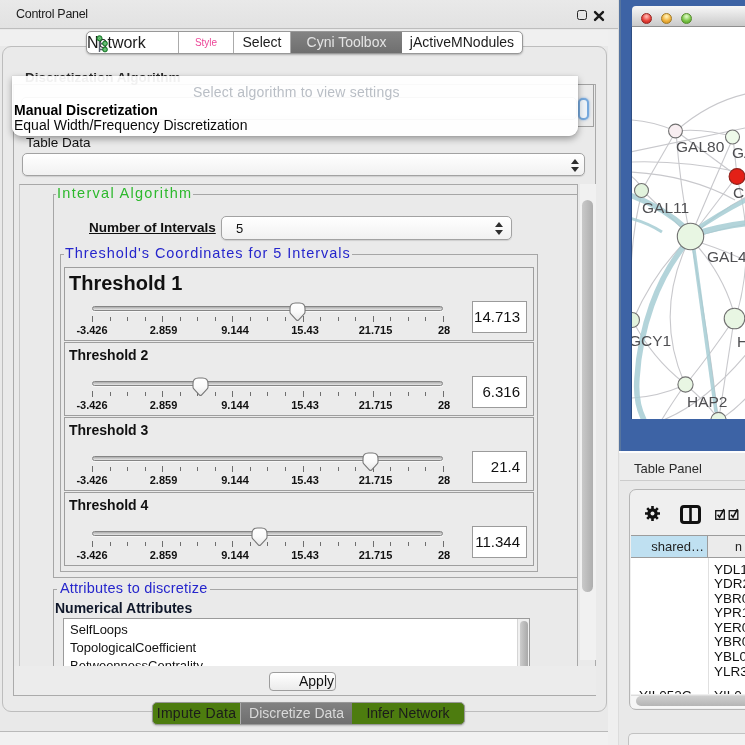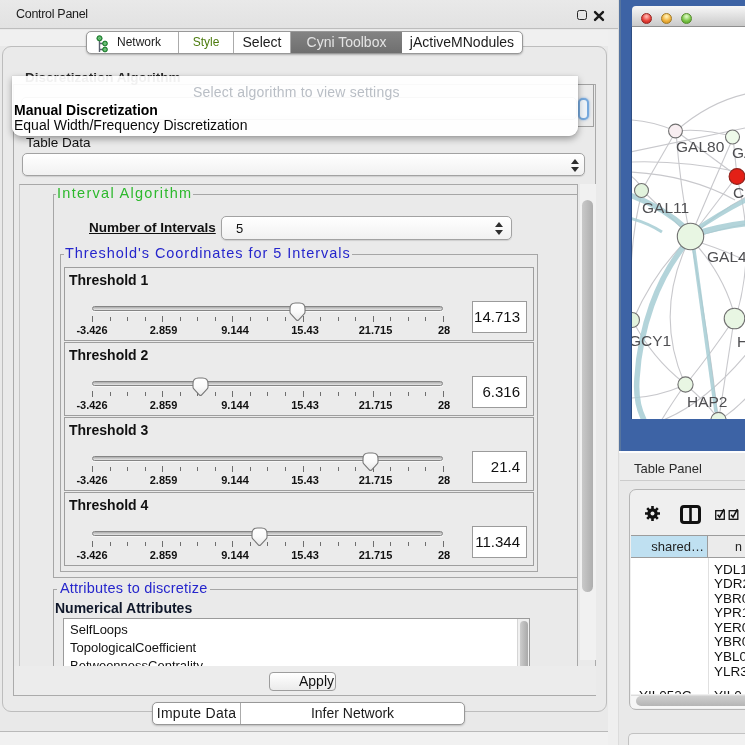--- a/index.html
+++ b/index.html
@@ -46,21 +46,21 @@
     <div class="abs" style="right:8px; top:5px; width:8px; height:14px;">
       <div style="width:0;height:0;border-left:4px solid transparent;border-right:4px solid transparent;border-bottom:5px solid #2e2e2e; margin-bottom:3px;"></div>
       <div style="width:0;height:0;border-left:4px solid transparent;border-right:4px solid transparent;border-top:5px solid #2e2e2e;"></div>
     </div>
   </div>
 
   <div class="abs" style="left:40px; top:69px; width:478px; height:318px; border:1px solid #a6a6a6;"></div>
   <div class="grouplab" style="left:44px; top:62px; color:#2626cc; padding:0 1px; letter-spacing:0.95px;">Threshold's Coordinates for 5 Intervals</div>
 
   <div class="abs" style="left:43.5px; top:82px; width:470px; height:74px; border:1px solid #9e9e9e; background:#ebebeb;"></div>
-  <div class="abs" style="left:49px; top:87px; font-size:14px; font-weight:bold; color:#111;">Threshold 1</div>
+  <div class="abs" style="left:49px; top:87px; font-size:20px; font-weight:bold; color:#111;">Threshold 1</div>
   <div class="abs" style="left:72px; top:120.5px; width:351px; height:5px; border:1px solid #858585; border-radius:3px; background:linear-gradient(#ababab,#e8e8e8); box-shadow:0 1px 0 rgba(255,255,255,0.6);"></div>
   <div class="abs" style="left:72px; top:132px; width:353px; height:4px; background:repeating-linear-gradient(90deg,#6e6e6e 0px,#6e6e6e 1px,transparent 1px,transparent 17.55px);"></div>
   <div class="abs" style="left:72px; top:131px; width:353px; height:5.5px; background:repeating-linear-gradient(90deg,#6e6e6e 0px,#6e6e6e 1px,transparent 1px,transparent 70.2px);"></div>
   <div class="abs" style="left:72px; top:139px; transform:translateX(-50%); font-size:11px; font-weight:bold; color:#111; white-space:nowrap;">-3.426</div>
   <div class="abs" style="left:143.5px; top:139px; transform:translateX(-50%); font-size:11px; font-weight:bold; color:#111; white-space:nowrap;">2.859</div>
   <div class="abs" style="left:215px; top:139px; transform:translateX(-50%); font-size:11px; font-weight:bold; color:#111; white-space:nowrap;">9.144</div>
   <div class="abs" style="left:285px; top:139px; transform:translateX(-50%); font-size:11px; font-weight:bold; color:#111; white-space:nowrap;">15.43</div>
   <div class="abs" style="left:355.5px; top:139px; transform:translateX(-50%); font-size:11px; font-weight:bold; color:#111; white-space:nowrap;">21.715</div>
   <div class="abs" style="left:424px; top:139px; transform:translateX(-50%); font-size:11px; font-weight:bold; color:#111; white-space:nowrap;">28</div>
   <svg class="abs" style="left:268.5px; top:116.5px;" width="17" height="20" viewBox="0 0 17 20">
@@ -156,39 +156,40 @@
 </div>
 
 <div class="abs" style="left:580px; top:184px; width:16px; height:476px; background:#f1f1f1;"></div>
 <div class="abs" style="left:582px; top:200px; width:11px; height:392px; border-radius:5.5px; background:linear-gradient(90deg,#c9c9c9,#aeaeae);"></div>
 
 <div class="abs" style="left:14px; top:666px; width:582px; height:1px; background:#a8a8a8;"></div>
 <div class="abs" style="left:14px; top:666px; width:582px; height:29px; background:#ececec;"></div>
 
 <div class="abs" style="left:269px; top:672px; width:67px; height:19px; background:linear-gradient(#ffffff,#ebebeb); border:1px solid #9d9d9d; border-radius:4px; text-align:center; font-size:14px; color:#111; line-height:17px;padding-left:28px;">Apply</div>
 
-<div class="abs" style="left:152px; top:702px; width:313px; height:23px; border-radius:5px; border:1px solid #989898; background:#ffffff; box-shadow:0 1px 2px rgba(0,0,0,0.2); display:flex; overflow:hidden;">
+<div class="abs" style="left:152px; top:702px; width:313px; height:23px; border-radius:5px; border:1px solid #989898; background:#4d7c0f; box-shadow:0 1px 2px rgba(0,0,0,0.2); display:flex; overflow:hidden;">
   <div style="width:88px; text-align:center; font-size:14px; color:#1b1b1b; line-height:21px; border-right:1px solid #ababab; letter-spacing:0.3px;">Impute Data</div>
+  <div style="width:111px; text-align:center; font-size:14px; color:#e4e4e4; line-height:21px; background:linear-gradient(#818181,#6f6f6f);"><span style="color:#d9d9d9;">Discretize Data</span></div>
   <div style="flex:1; text-align:center; font-size:14px; color:#1b1b1b; line-height:21px;">Infer Network</div>
 </div>
 <div class="abs" style="left:0; top:731px; width:619px; height:1px; background:#b9b9b9;"></div>
 <div class="abs" style="left:0; top:732px; width:619px; height:13px; background:#f1f1f1;"></div>
 
 <div class="abs" style="left:86px; top:31px; width:437px; height:23px; border-radius:5px; border:1px solid #989898; background:#ffffff; box-shadow:0 1px 2px rgba(0,0,0,0.25); display:flex; overflow:hidden;">
-  <div style="width:92px; font-size:12px; color:#1b1b1b; line-height:21px; border-right:1px solid #ababab; padding-left:30px; position:relative;">
+  <div style="width:92px; font-size:16px; color:#1b1b1b; line-height:21px; border-right:1px solid #ababab; position:relative;">
     <svg width="14" height="22" viewBox="0 0 14 22" style="position:absolute; left:7px; top:0px;">
       <path d="M5.5 7 V20 M5.5 11.5 H10.5 M5.5 17.5 H10.5" stroke="#59616f" stroke-width="1.4" fill="none"></path>
       <circle cx="5.5" cy="6.3" r="2.6" fill="#3da14b" stroke="#1f7a30" stroke-width="1"></circle>
       <circle cx="5.5" cy="6.3" r="1" fill="none" stroke="#8fd99a" stroke-width="0.8"></circle>
       <circle cx="11" cy="11.5" r="2.4" fill="#3da14b" stroke="#1f7a30" stroke-width="1"></circle>
       <circle cx="11" cy="11.5" r="0.9" fill="none" stroke="#8fd99a" stroke-width="0.8"></circle>
       <circle cx="11" cy="17.5" r="2.4" fill="#3da14b" stroke="#1f7a30" stroke-width="1"></circle>
       <circle cx="11" cy="17.5" r="0.9" fill="none" stroke="#8fd99a" stroke-width="0.8"></circle>
     </svg>Network</div>
-  <div style="width:55px; text-align:center; font-size:12px; color:#4d7c0f; line-height:21px; border-right:1px solid #ababab;">Style</div>
+  <div style="width:55px; text-align:center; font-size:10px; color:#ec4899; line-height:21px; border-right:1px solid #ababab;">Style</div>
   <div style="width:57px; text-align:center; font-size:14px; color:#1b1b1b; line-height:21px; border-right:1px solid #ababab;">Select</div>
   <div style="width:111px; text-align:center; font-size:14px; color:#e4e4e4; line-height:21px; background:linear-gradient(#838383,#6f6f6f);">Cyni Toolbox</div>
   <div style="flex:1; text-align:center; font-size:14px; color:#1b1b1b; line-height:21px;">jActiveMNodules</div>
 </div>
 
 <div class="abs" style="left:25px; top:70px; font-size:13.5px; font-weight:bold; color:#2a2a2a; line-height:15px;">Discretization Algorithm</div>
 <div class="abs" style="left:21px; top:97px; width:556px; height:23px; background:linear-gradient(#ffffff,#f0f0f0); border:1px solid #9a9a9a; border-radius:5px;"></div>
 <div class="abs" style="left:578px; top:84px; width:16px; height:1px; background:#a0a0a0;"></div>
 <div class="abs" style="left:593px; top:84px; width:1px; height:42px; background:#a0a0a0;"></div>
 <div class="abs" style="left:578px; top:126px; width:16px; height:1px; background:#a0a0a0;"></div>

